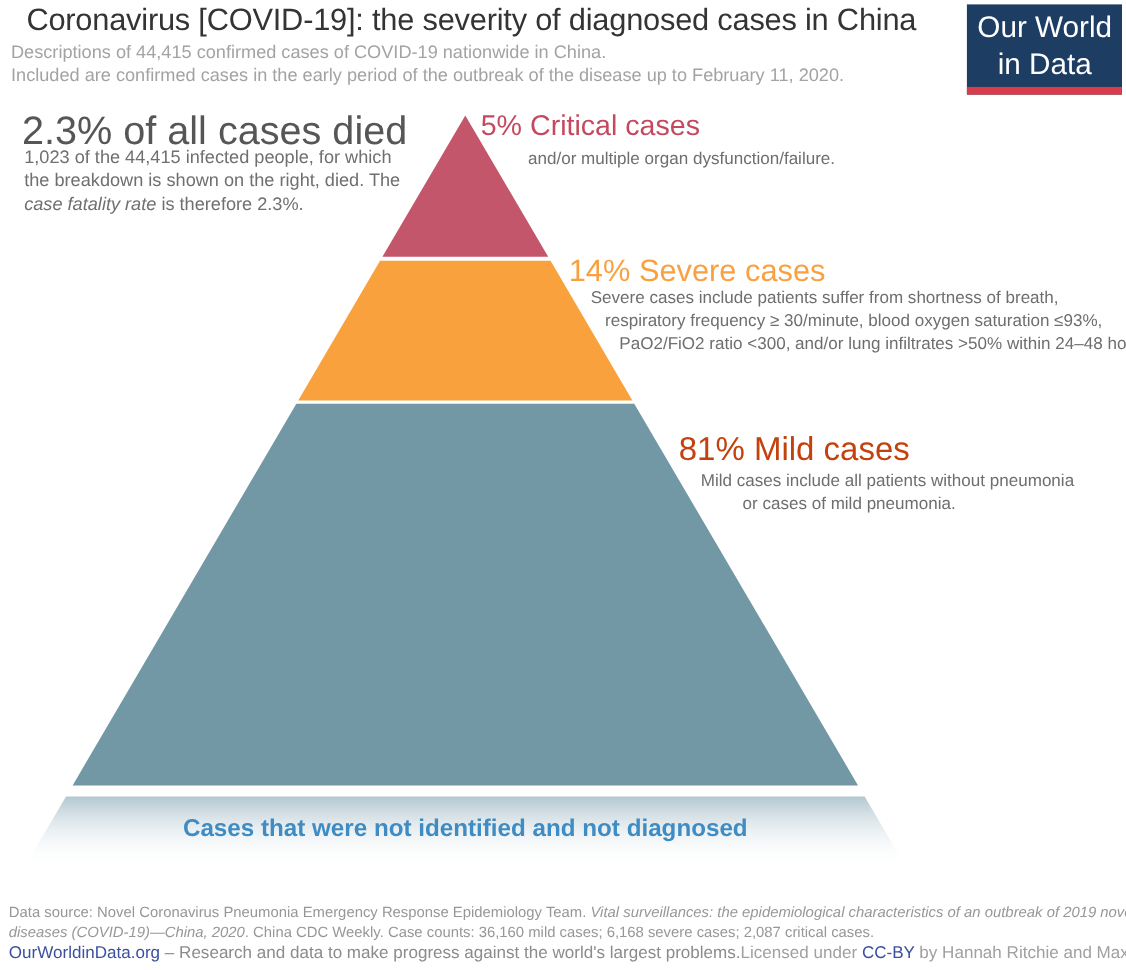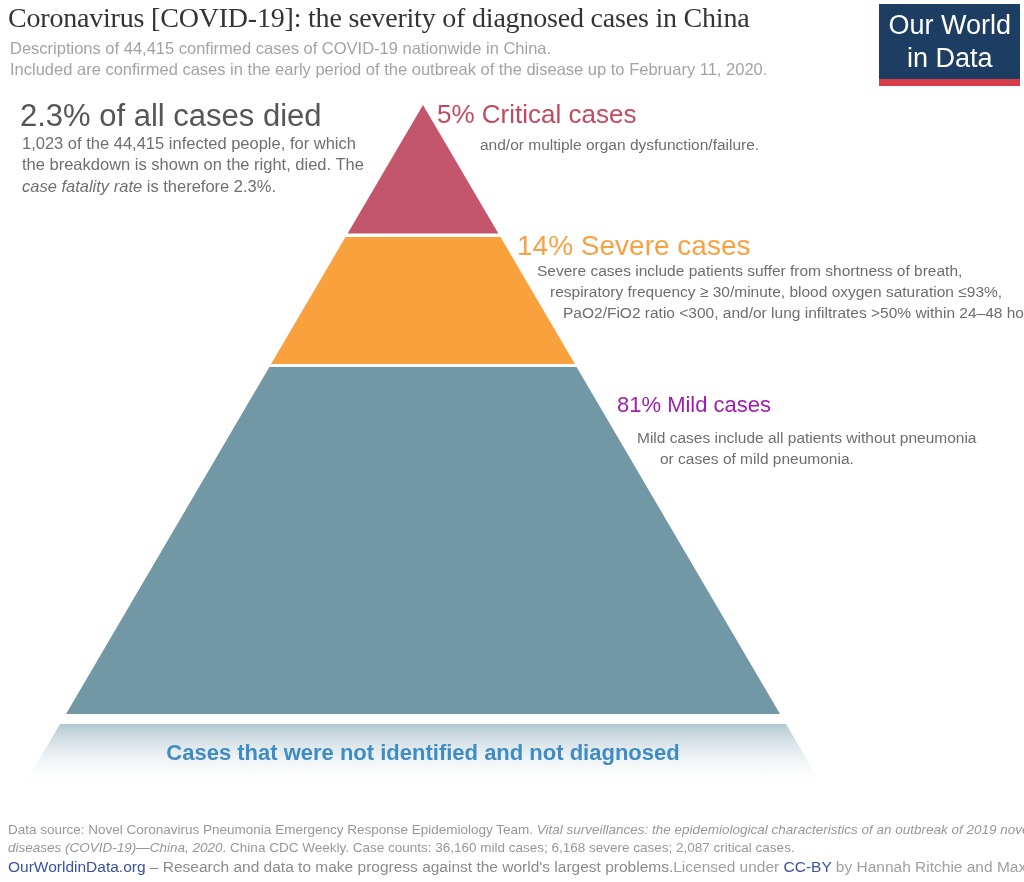--- a/index.html
+++ b/index.html
@@ -8,22 +8,22 @@
     position: relative;
     width: 1024px;
     height: 882px;
     background: #ffffff;
     overflow: hidden;
   }
   .abs { position: absolute; }
 
   
   #title {
-    left: 8px; top: 2px;
-    font-family: Liberation Serif, serif;
+    left: 24px; top: 2px;
+    font-family: Liberation Sans, sans-serif;
     font-size: 28px;
     color: #343434;
     white-space: nowrap;
     letter-spacing: -0.2px;
   }
   .subtitle {
     left: 10px;
     font-size: 16.5px;
     color: #a3a3a3;
     white-space: nowrap;
@@ -38,45 +38,45 @@
     color: #ffffff;
     text-align: center;
     font-size: 27px;
     line-height: 1.22;
     padding: 5px 9px 4px 9px;
   }
 
   
   #died-headline {
     left: 20px; top: 98px;
-    font-size: 31px;
+    font-size: 36px;
     color: #565656;
   }
   #died-body {
     left: 22px; top: 133px;
     width: 350px;
     font-size: 16.5px;
     line-height: 1.3;
     color: #6f6f6f;
   }
 
   
   .seg-heading { white-space: nowrap; }
   #critical-heading { left: 437px; top: 99px;  font-size: 26px; color: #c5495e; text-align: right; }
   #severe-heading   { left: 517px; top: 230px; font-size: 28px; color: #f9a141; }
-  #mild-heading     { left: 617px; top: 392px; font-size: 22px; color: #a21caf; }
+  #mild-heading     { left: 617px; top: 392px; font-size: 30px; color: #c2410c; }
 
   .seg-desc { font-size: 15.5px; color: #6e6e6e; line-height: 21px; white-space: nowrap; }
   #critical-desc { left: 456px; top: 134px; }
   #critical-desc .line2 { margin-left: 24px; }
   #severe-desc { left: 537px; top: 260px; }
   #severe-desc .line2 { margin-left: 13px; }
   #severe-desc .line3 { margin-left: 26px; }
   #mild-desc { left: 637px; top: 427px; }
-  #mild-desc .line2 { margin-left: 23px; }
+  #mild-desc .line2 { margin-left: 38px; }
 
   
   #base-label {
     left: 66px; top: 740px;
     width: 714px;
     text-align: center;
     font-size: 22px;
     font-weight: 600;
     color: #3e8cc3;
   }

